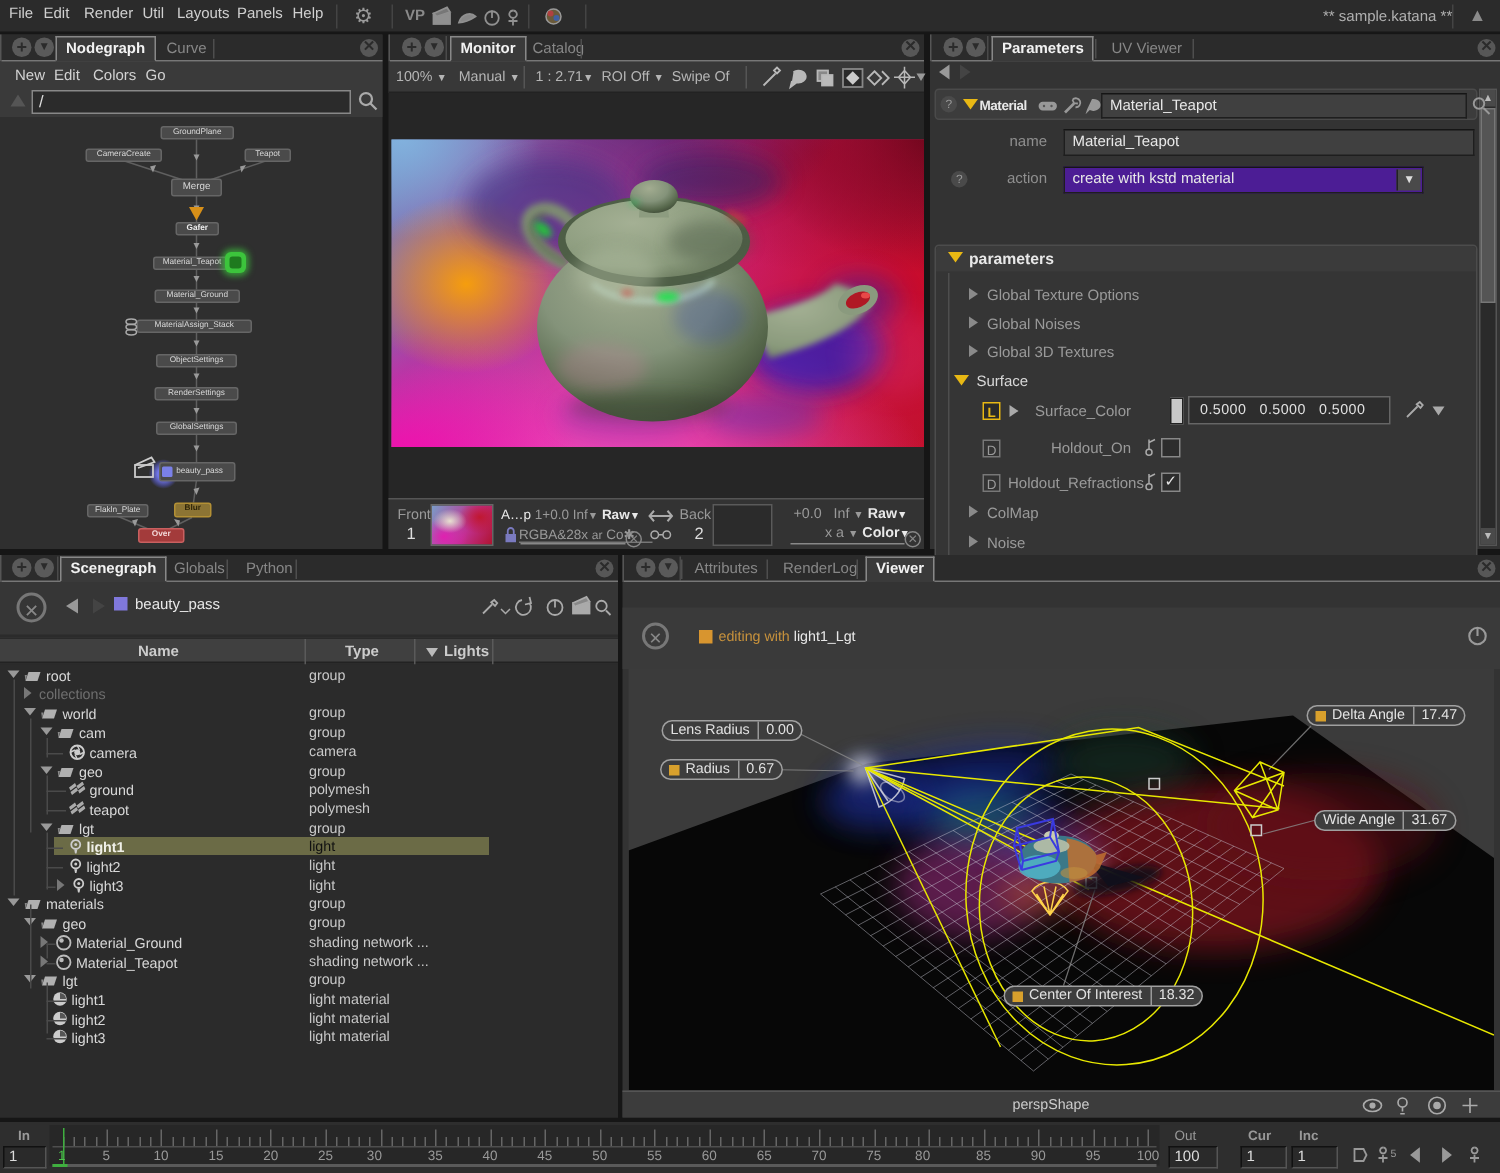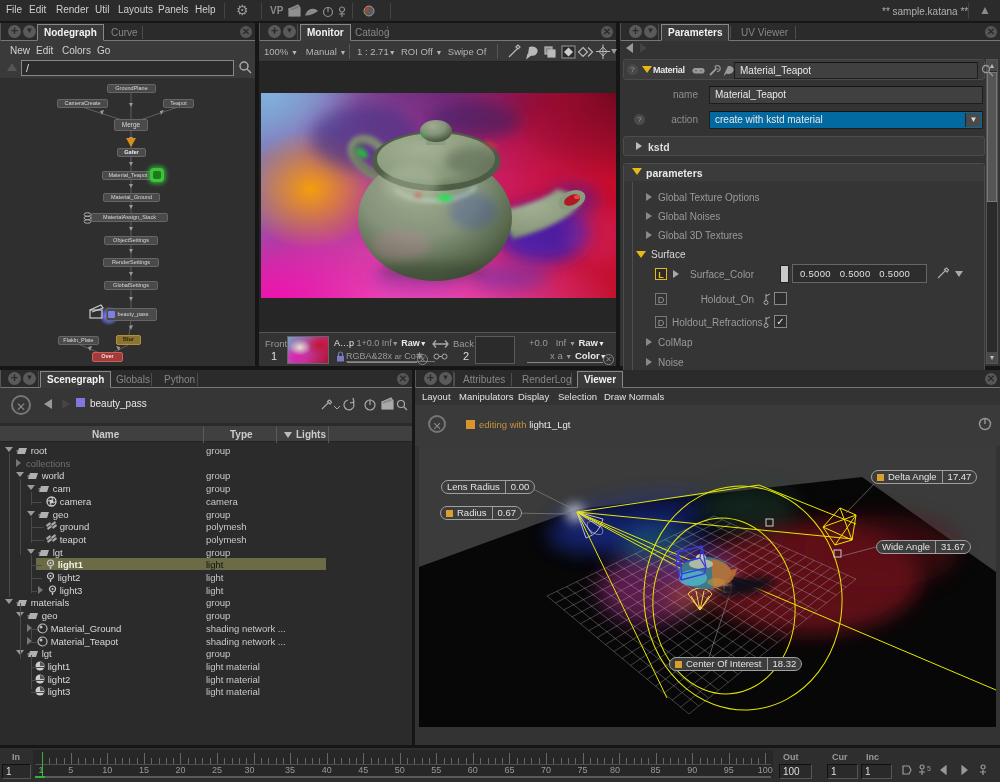--- a/index.html
+++ b/index.html
@@ -337,28 +337,24 @@
         <circle cx="5" cy="5" r="3.5" fill="none" stroke="#999" stroke-width="1.3"></circle>
         <path d="M8 8 L12 12" stroke="#999" stroke-width="1.3"></path>
       </svg>
   </div>
 
   <div class="abs" style="left:30px;top:66px;width:48px;text-align:right;font-size:10px;color:#8f8f8f">name</div>
   <div class="field" style="left:89px;top:63px;width:274px;height:18px">Material_Teapot</div>
 
   <div class="abs" style="left:14px;top:91px;width:11px;height:11px;border-radius:50%;background:#4a4a4a;color:#999;font-size:8px;text-align:center;line-height:11px">?</div>
   <div class="abs" style="left:30px;top:91px;width:48px;text-align:right;font-size:10px;color:#8f8f8f">action</div>
-  <div class="field" style="left:89px;top:88px;width:274px;height:18px;background:#0369a1">create with kstd material
+  <div class="field" style="left:89px;top:88px;width:240px;height:18px;background:#4c1d95">create with kstd material
     <div class="abs" style="right:1px;top:1px;width:16px;height:14px;background:#4a4a4a;border-left:1px solid #222;color:#ddd;font-size:8px;text-align:center;line-height:14px">▼</div>
   </div>
 
-  <div class="abs" style="left:3px;top:113px;width:362px;height:20px;background:#3b3b3b;border:1px solid #4c4c4c;border-radius:3px">
-    <div class="abs" style="left:12px;top:5px;width:0;height:0;border-top:4px solid transparent;border-bottom:4px solid transparent;border-left:6px solid #bbb"></div>
-    <div class="abs" style="left:24px;top:4px;font-size:10.5px;font-weight:bold;color:#ddd">kstd</div>
-  </div>
 
   <div class="abs" style="left:3px;top:140px;width:362px;height:223px;background:#353535;border:1px solid #4c4c4c;border-radius:3px">
       <div class="abs" style="left:0;top:0;right:0;height:17px;background:#3b3b3b;border-radius:3px 3px 0 0"></div>
     <div class="abs" style="left:8px;top:4px;width:0;height:0;border-left:5px solid transparent;border-right:5px solid transparent;border-top:7px solid #e8b814"></div>
     <div class="abs" style="left:22px;top:3px;font-size:10.5px;font-weight:bold;color:#e8e8e8">parameters</div>
     <div class="abs" style="left:8px;top:18px;width:1px;bottom:4px;background:#4e4e4e"></div>
     <div class="row" style="left:22px;top:28px;font-size:10px;color:#9a9a9a"><span class="tri-r"></span>Global Texture Options</div>
     <div class="row" style="left:22px;top:47px;font-size:10px;color:#9a9a9a"><span class="tri-r"></span>Global Noises</div>
     <div class="row" style="left:22px;top:66px;font-size:10px;color:#9a9a9a"><span class="tri-r"></span>Global 3D Textures</div>
     <div class="row" style="left:12px;top:85px;font-size:10px;color:#d8d8d8"><span class="tri-d" style="border-top-color:#e8b814"></span>Surface</div>
@@ -565,27 +561,20 @@
     <div class="cbtn" style="left:8px">+</div>
       <div class="cbtn" style="left:23px;font-size:8px">▼</div>
     <div class="tab" style="left:40px">Attributes</div>
     <div class="tab" style="left:99px">RenderLog</div>
       <div class="abs" style="left:38px;top:3px;width:1px;height:13px;background:#4e4e4e"></div>
       <div class="abs" style="left:95px;top:3px;width:1px;height:13px;background:#4e4e4e"></div>
       <div class="abs" style="left:155px;top:3px;width:1px;height:13px;background:#4e4e4e"></div>
     <div class="tab active" style="left:161px">Viewer</div>
     <div class="xbtn" style="right:3px">✕</div>
   </div>
-  <div class="abs" style="left:0;top:18px;right:0;height:17px;background:#333">
-    <div class="abs" style="left:7px;top:3px;font-size:9.5px;color:#e0e0e0">Layout</div>
-      <div class="abs" style="left:44px;top:3px;font-size:9.5px;color:#e0e0e0">Manipulators</div>
-      <div class="abs" style="left:103px;top:3px;font-size:9.5px;color:#e0e0e0">Display</div>
-      <div class="abs" style="left:143px;top:3px;font-size:9.5px;color:#e0e0e0">Selection</div>
-      <div class="abs" style="left:189px;top:3px;font-size:9.5px;color:#e0e0e0">Draw Normals</div>
-  </div>
   <div class="abs" style="left:0;top:35px;right:0;height:41px;background:#3a3a3a">
     <div class="abs" style="left:13px;top:10px;width:18px;height:18px;border-radius:50%;border:2px solid #777;color:#888;font-size:11px;text-align:center;line-height:18px">✕</div>
     <div class="abs" style="left:51px;top:15px;width:9px;height:9px;background:#d8952f"></div>
     <div class="abs" style="left:64px;top:14px;font-size:9.5px;color:#c8923c">editing with <span style="color:#e8e8e8">light1_Lgt</span></div>
     <svg class="abs" style="right:8px;top:12px" width="14" height="14" viewBox="0 0 14 14">
         <circle cx="7" cy="7" r="5.5" fill="none" stroke="#999" stroke-width="1.4"></circle>
         <path d="M7 1 L7 7" stroke="#999" stroke-width="1.4"></path>
       </svg>
   </div>
 
@@ -727,20 +716,34 @@
         <div class="v">17.47</div>
       </div>
     <div class="pill" style="left:457px;top:94px">
         <div class="l">Wide Angle</div>
         <div class="v">31.67</div>
       </div>
     <div class="pill" style="left:250px;top:211px">
         <div class="l"><span class="osq"></span>Center Of Interest</div>
         <div class="v">18.32</div>
       </div>
+  </div>
+  <div class="abs" style="left:0;bottom:0;right:0;height:18px;background:#3c3c3c;border-top:1px solid #555">
+    <div class="abs" style="left:260px;top:3px;font-size:9.5px;color:#ccc">perspShape</div>
+    <svg class="abs" style="right:10px;top:2px" width="82" height="14" viewBox="0 0 82 14">
+      <g stroke="#aaa" fill="none" stroke-width="1.1">
+        <path d="M1 7 a6 4 0 0 1 12 0 a6 4 0 0 1 -12 0"></path>
+          <circle cx="7" cy="7" r="1.5" fill="#aaa"></circle>
+        <circle cx="27" cy="5" r="3"></circle>
+          <path d="M27 8 L27 11 M25.5 12.5 L28.5 12.5"></path>
+        <circle cx="50" cy="7" r="5.5"></circle>
+          <circle cx="50" cy="7" r="2" fill="#aaa"></circle>
+        <path d="M72 2 L72 12 M67 7 L77 7"></path>
+      </g>
+    </svg>
   </div>
 </div>
 
 <div class="abs" id="tl" style="left:0;top:748px;width:1000px;height:34px;background:#2e2e2e">
   <div class="abs" style="left:12px;top:4px;font-size:9px;font-weight:bold;color:#999">In</div>
   <div class="abs" style="left:2px;top:16px;width:29px;height:15px;background:#2a2a2a;border:1px solid #555;border-top-color:#111;border-left-color:#111;color:#ddd;font-size:10px;padding:1px 3px">1</div>
   <div id="ruler" class="abs" style="left:33px;top:0;width:740px;height:34px">
       <div class="abs" style="left:0;top:2px;width:740px;height:27px;background:#272727"></div>
       <div class="abs" style="left:2px;top:16px;width:736px;height:1px;background:#4e4e4e"></div>
       <div class="abs" style="left:8.6px;top:10px;width:1px;height:6px;background:#666"></div>
@@ -861,21 +864,21 @@
       <div class="abs" style="left:710.36px;top:10px;width:1px;height:6px;background:#666"></div>
       <div class="abs" style="left:717.67px;top:10px;width:1px;height:6px;background:#666"></div>
       <div class="abs" style="left:724.98px;top:10px;width:1px;height:6px;background:#666"></div>
       <div class="abs" style="left:732.29px;top:5px;width:1px;height:11px;background:#666"></div>
       <div class="abs" style="left:723.29px;top:17px;width:18px;text-align:center;font-size:9px;color:#999">100</div>
       <div class="abs" style="left:8.6px;top:4px;width:1px;height:26px;background:#3fae3f"></div>
       <div class="abs" style="left:5.6px;top:17px;font-size:9px;color:#4ec44e">1</div>
       <div class="abs" style="left:2px;top:28px;width:736px;height:2px;background:#5a5a5a"></div>
       <div class="abs" style="left:2px;top:28px;width:10px;height:2px;background:#3fae3f"></div>
     </div>
-  <div class="abs" style="left:783px;top:4px;font-size:9px;font-weight:bold;color:#999">Out</div>
+  <div class="abs" style="left:783px;top:4px;font-size:9px;font-weight:normal;color:#999">Out</div>
   <div class="abs" style="left:779px;top:16px;width:33px;height:15px;background:#2a2a2a;border:1px solid #555;border-top-color:#111;border-left-color:#111;color:#ddd;font-size:10px;padding:1px 3px">100</div>
   <div class="abs" style="left:832px;top:4px;font-size:9px;font-weight:bold;color:#999">Cur</div>
   <div class="abs" style="left:827px;top:16px;width:31px;height:15px;background:#2a2a2a;border:1px solid #555;border-top-color:#111;border-left-color:#111;color:#ddd;font-size:10px;padding:1px 3px">1</div>
   <div class="abs" style="left:866px;top:4px;font-size:9px;font-weight:bold;color:#999">Inc</div>
   <div class="abs" style="left:861px;top:16px;width:31px;height:15px;background:#2a2a2a;border:1px solid #555;border-top-color:#111;border-left-color:#111;color:#ddd;font-size:10px;padding:1px 3px">1</div>
   <svg class="abs" style="left:900px;top:14px" width="92" height="16" viewBox="0 0 92 16">
     <g stroke="#999" fill="none" stroke-width="1.2">
       <path d="M3 4 L9 4 L11 8 L9 12 L3 12 Z"></path>
       <path d="M22 3 a2 2 0 1 0 .1 0 M22 8 L22 13 M19 10 L25 10"></path>
         <text x="27" y="9" fill="#999" font-size="7" stroke="none">5</text>

